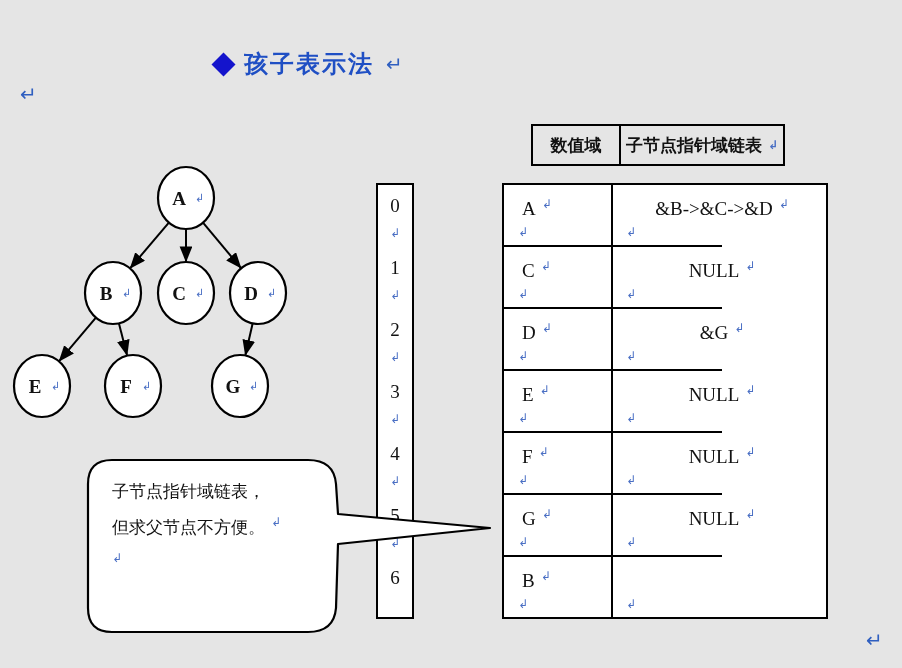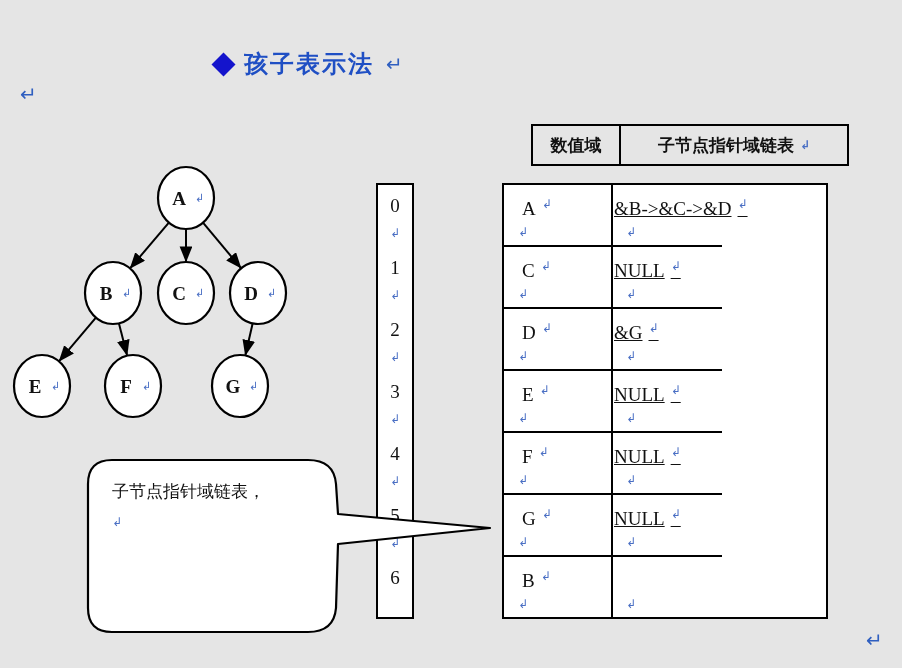--- a/index.html
+++ b/index.html
@@ -78,21 +78,21 @@
     align-items: center;
     justify-content: center;
     font-family: "DejaVu Sans", sans-serif;
     font-size: 17px;
     font-weight: bold;
     color: #111111;
     box-sizing: border-box;
     white-space: nowrap;
   }
   #hdr-cell-0 { width: 90px; }
-  #hdr-cell-1 { width: 228px; border-left: none; padding: 0 6px; }
+  #hdr-cell-1 { width: 164px; border-left: none; padding: 0 6px; }
 
   
   #index-column {
     left: 376px;
     top: 183px;
     width: 38px;
     height: 436px;
     border: 2px solid #000000;
     box-sizing: border-box;
     background: #ffffff;
@@ -141,24 +141,24 @@
     position: absolute;
     left: 18px;
     font-size: 19px;
     color: #111111;
     white-space: nowrap;
   }
   .cell-val {
     position: absolute;
     left: 110px;
     width: 216px;
+    text-align: center;
     font-size: 19px;
     color: #111111;
     white-space: nowrap;
-    text-decoration: underline;
   }
   .cell-key-mark {
     position: absolute;
     left: 14px;
   }
   .cell-val-mark {
     position: absolute;
     left: 122px;
   }
 
@@ -319,16 +319,19 @@
       <div class="cell-key-mark mark-line" style="top: 412px;">↲</div>
       <div class="cell-val-mark mark-line" style="top: 412px;">↲</div>
     </div>
 
   <svg id="callout-svg" class="abs" width="420" height="180">
     <path id="callout-path" fill="#ffffff" stroke="#000000" stroke-width="2.2" stroke-linejoin="round" d="M 26,2 L 222,2 Q 248,2 250,26 L 252,56 L 404,70 L 252,86 L 250,150
              Q 248,174 222,174 L 26,174 Q 2,174 2,150 L 2,26 Q 2,2 26,2 Z"></path>
   </svg>
   <div id="callout-text" class="abs">
     <div>子节点指针域链表，</div>
+    <div>
+      <span>但求父节点不方便。</span><span class="mini-mark">↲</span>
+    </div>
     <div class="mark-line">↲</div>
   </div>
 
 </div>
 
 </body></html>

